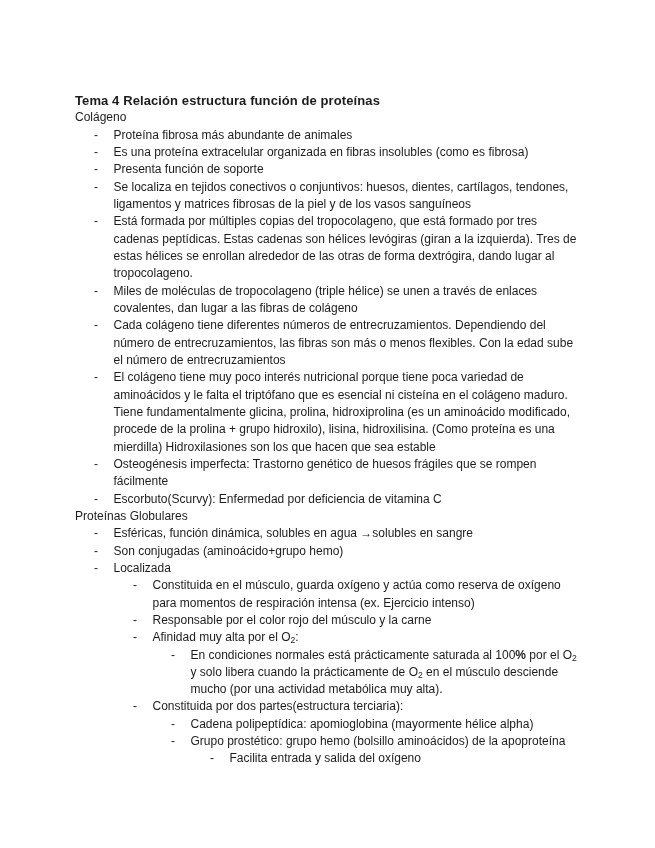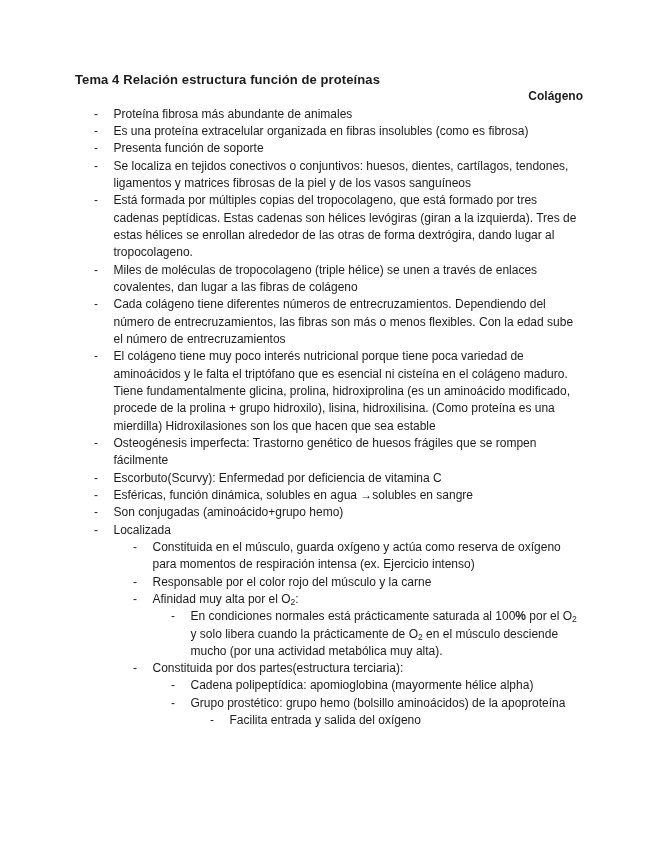--- a/index.html
+++ b/index.html
@@ -8,34 +8,34 @@
     background: #ffffff;
     font-family: "Liberation Sans", sans-serif;
     color: #1c1c1c;
     overflow: hidden;
   }
   .page {
     width: 655px;
     height: 608px;
     padding: 71px 72px 0 75px;
     background: #ffffff;
+    margin-top: 21px;
   }
   .doc {
     width: 508px;
     font-size: 12px;
     line-height: 17.33px;
   }
   .title {
     font-weight: bold;
     font-size: 13px;
     letter-spacing: 0.1px;
   }
   .heading {
-    font-weight: bold;
-    text-align: right;
+    font-weight: normal;
   }
   .bullet { display: flex; align-items: flex-start; }
   .b-dash { flex: 0 0 19.5px; }
   .b-text { flex: 1 1 auto; min-width: 0; }
   .l1 { margin-left: 19px; }
   .l2 { margin-left: 58px; }
   .l3 { margin-left: 96px; }
   .l4 { margin-left: 135px; }
   .bold { font-weight: bold; }
   sub {
@@ -84,20 +84,21 @@
         <span class="b-text">El colágeno tiene muy poco interés nutricional porque tiene poca variedad de aminoácidos y le falta el triptófano que es esencial ni cisteína en el colágeno maduro. Tiene fundamentalmente glicina, prolina, hidroxiprolina (es un aminoácido modificado, procede de la prolina + grupo hidroxilo), lisina, hidroxilisina. (Como proteína es una mierdilla) Hidroxilasiones son los que hacen que sea estable</span>
       </div>
       <div class="bullet l1">
         <span class="b-dash">-</span>
         <span class="b-text">Osteogénesis imperfecta: Trastorno genético de huesos frágiles que se rompen fácilmente</span>
       </div>
       <div class="bullet l1">
         <span class="b-dash">-</span>
         <span class="b-text">Escorbuto(Scurvy): Enfermedad por deficiencia de vitamina C</span>
       </div>
+      <div class="heading">Proteínas Globulares</div>
       <div class="bullet l1">
         <span class="b-dash">-</span>
         <span class="b-text">Esféricas, función dinámica, solubles en agua →solubles en sangre</span>
       </div>
       <div class="bullet l1">
         <span class="b-dash">-</span>
         <span class="b-text">Son conjugadas (aminoácido+grupo hemo)</span>
       </div>
       <div class="bullet l1">
         <span class="b-dash">-</span>

